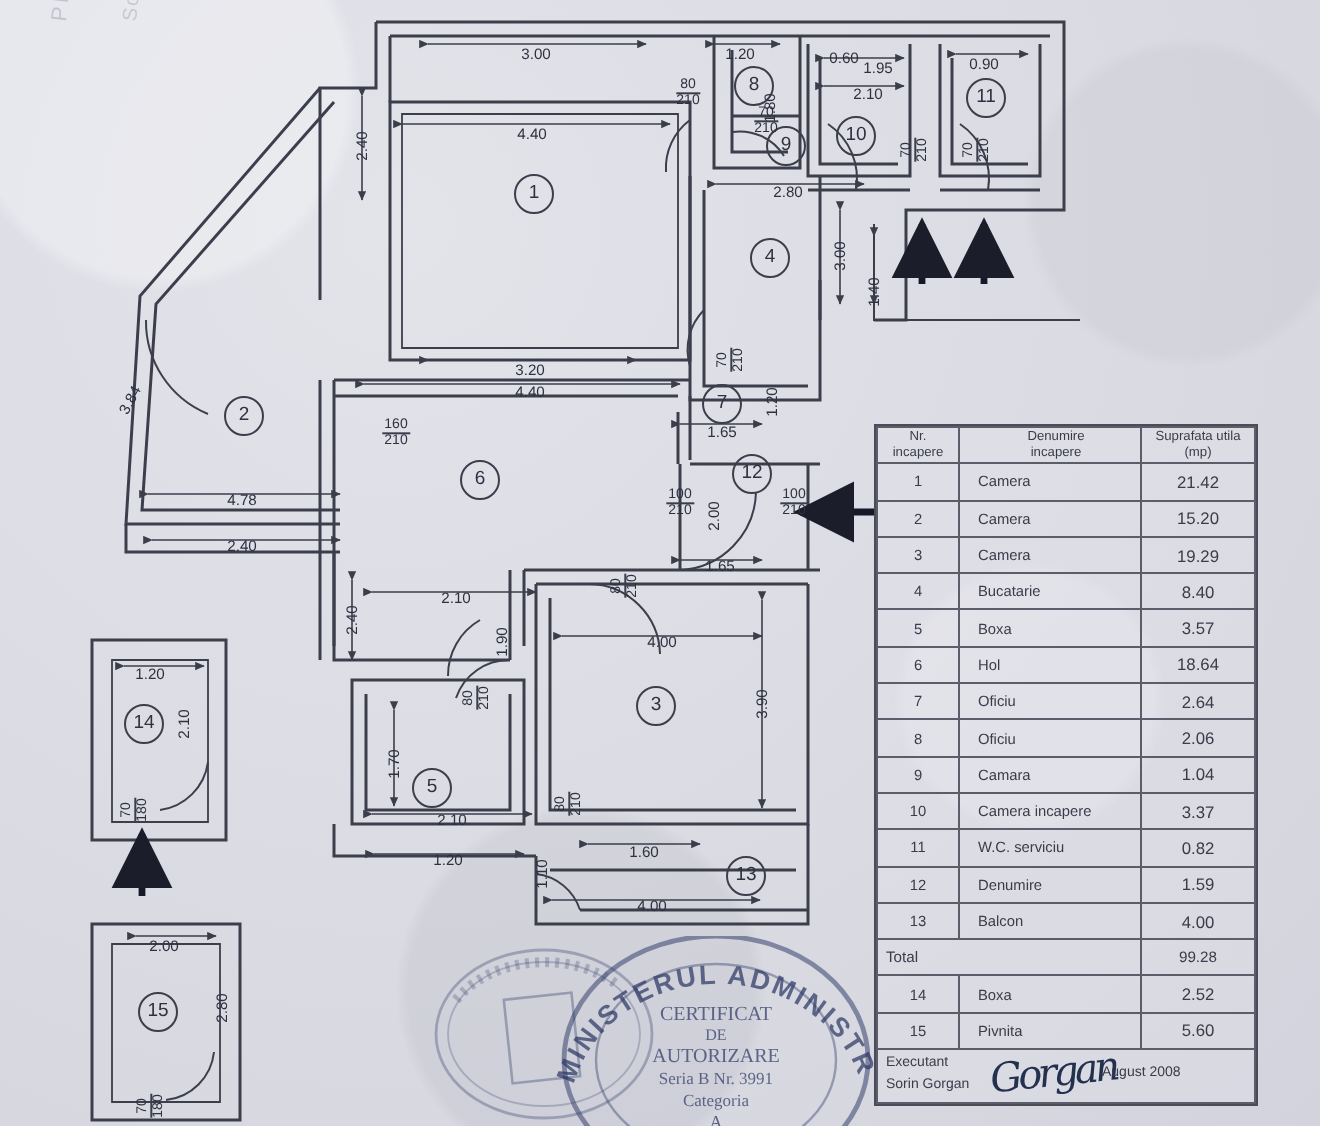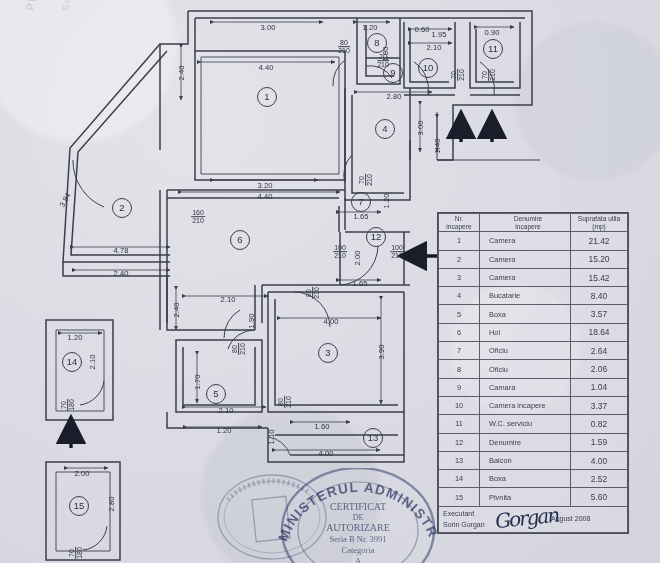--- a/index.html
+++ b/index.html
@@ -362,21 +362,21 @@
             <td class="c-sf">21.42</td>
           </tr>
           <tr>
             <td class="c-nr">2</td>
             <td class="c-nm">Camera</td>
             <td class="c-sf">15.20</td>
           </tr>
           <tr>
             <td class="c-nr">3</td>
             <td class="c-nm">Camera</td>
-            <td class="c-sf">15.42</td>
+            <td class="c-sf">19.29</td>
           </tr>
           <tr>
             <td class="c-nr">4</td>
             <td class="c-nm">Bucatarie</td>
             <td class="c-sf">8.40</td>
           </tr>
           <tr>
             <td class="c-nr">5</td>
             <td class="c-nm">Boxa</td>
             <td class="c-sf">3.57</td>
@@ -413,20 +413,24 @@
           </tr>
           <tr>
             <td class="c-nr">12</td>
             <td class="c-nm">Denumire</td>
             <td class="c-sf">1.59</td>
           </tr>
           <tr>
             <td class="c-nr">13</td>
             <td class="c-nm">Balcon</td>
             <td class="c-sf">4.00</td>
+          </tr>
+          <tr class="tot">
+            <td class="c-lbl" colspan="2">Total</td>
+            <td class="c-sf">99.28</td>
           </tr>
           <tr>
             <td class="c-nr">14</td>
             <td class="c-nm">Boxa</td>
             <td class="c-sf">2.52</td>
           </tr>
           <tr>
             <td class="c-nr">15</td>
             <td class="c-nm">Pivnita</td>
             <td class="c-sf">5.60</td>

